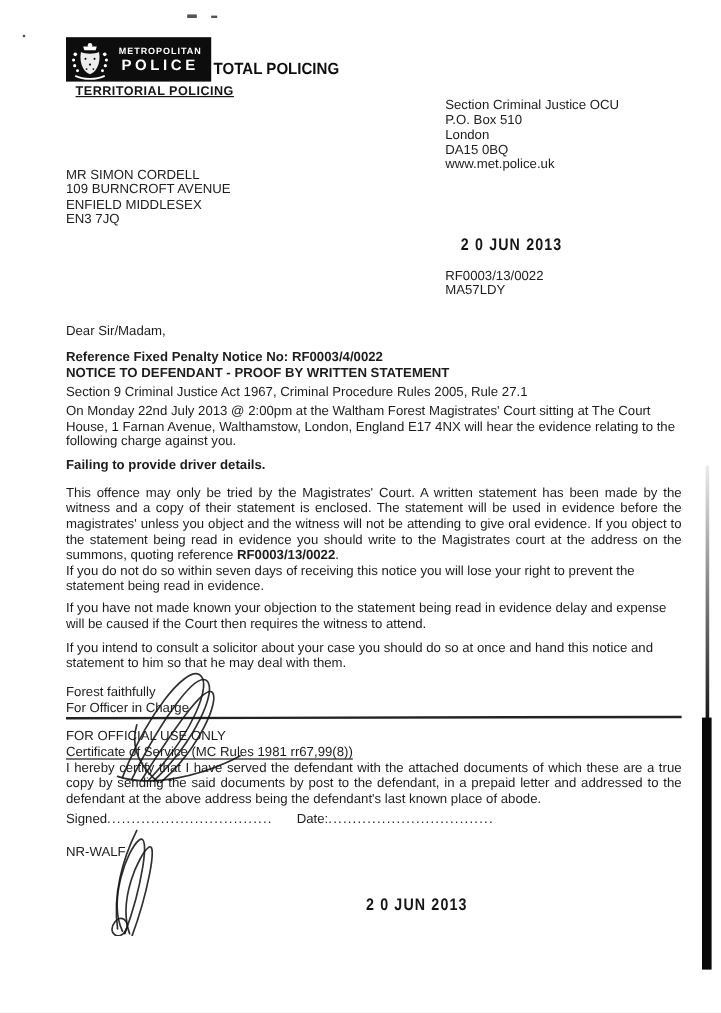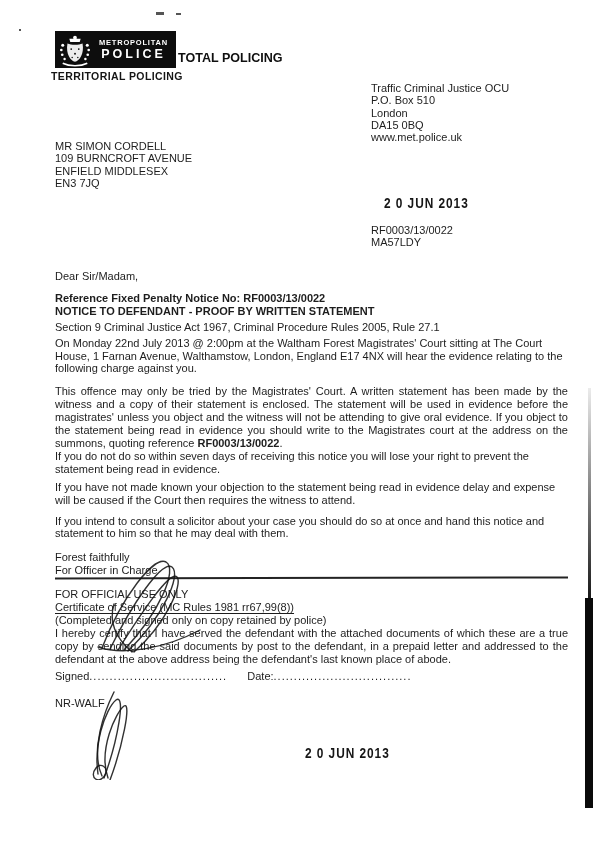--- a/index.html
+++ b/index.html
@@ -12,21 +12,21 @@
 
   
   .logo-box {
     position:absolute; left:55px; top:31px; width:121px; height:37px;
     background:#0d0d0d; display:flex; align-items:center;
   }
   .crest { width:38px; height:34px; margin-left:1px; flex:0 0 auto; }
   .logo-text { flex:1; text-align:center; color:#fff; line-height:1; padding-right:3px; }
   .logo-line1 { font-size:7.5px; font-weight:bold; letter-spacing:0.8px; }
   .logo-line2 { font-size:12.5px; font-weight:bold; letter-spacing:3px; margin-top:2px; }
-  .logo-sub { left:51px; top:70px; font-size:10.5px; font-weight:700; letter-spacing:0.4px; color:#151515; }
+  .logo-sub { left:63px; top:70px; font-size:10.5px; font-weight:700; letter-spacing:0.4px; color:#151515;text-decoration:underline; }
   .tagline { left:178px; top:50px; font-size:13.5px; font-weight:bold; color:#0f0f0f;
              transform:scaleX(0.93); transform-origin:left top; }
 
   
   .addr { font-size:11px; line-height:12.3px; }
   .sender { left:371px; top:82px; }
   .recipient { left:55px; top:140px; }
   .refs { left:371px; top:224px; font-size:11px; line-height:12.3px; }
 
   .stamp {
@@ -105,21 +105,21 @@
     </svg>
     <div class="logo-text">
       <div class="logo-line1">METROPOLITAN</div>
       <div class="logo-line2">POLICE</div>
     </div>
   </div>
   <div class="abs tagline">TOTAL POLICING</div>
   <div class="abs logo-sub">TERRITORIAL POLICING</div>
 
   <div class="abs addr sender">
-    <div>Traffic Criminal Justice OCU</div>
+    <div>Section Criminal Justice OCU</div>
     <div>P.O. Box 510</div>
     <div>London</div>
     <div>DA15 0BQ</div>
     <div>www.met.police.uk</div>
   </div>
 
   <div class="abs addr recipient">
     <div>MR SIMON CORDELL</div>
     <div>109 BURNCROFT AVENUE</div>
     <div>ENFIELD MIDDLESEX</div>
@@ -128,46 +128,46 @@
 
   <div class="abs stamp stamp1">2 0 JUN 2013</div>
   <div class="abs refs">
     <div>RF0003/13/0022</div>
     <div>MA57LDY</div>
   </div>
 
   <div class="abs letter-body">
     <div class="salutation">Dear Sir/Madam,</div>
 
-    <div class="b">Reference Fixed Penalty Notice No: RF0003/13/0022</div>
+    <div class="b">Reference Fixed Penalty Notice No: RF0003/4/0022</div>
     <div class="b">NOTICE TO DEFENDANT - PROOF BY WRITTEN STATEMENT</div>
 
     <div class="section-line">Section 9 Criminal Justice Act 1967, Criminal Procedure Rules 2005, Rule 27.1</div>
 
     <div class="para-hearing">On Monday 22nd July 2013 @ 2:00pm at the Waltham Forest Magistrates' Court sitting at The Court House, 1 Farnan Avenue, Walthamstow, London, England E17 4NX will hear the evidence relating to the following charge against you.</div>
 
+    <div class="b charge-line">Failing to provide driver details.</div>
 
     <div class="para-offence">
       <div class="just"><span>This offence may only be tried by the Magistrates' Court. A written statement has been made by the witness and a copy of their statement is enclosed. The statement will be used in evidence before the magistrates' unless you object and the witness will not be attending to give oral evidence. If you object to the statement being read in evidence you should write to the Magistrates court at the address on the summons, quoting reference </span><span class="b">RF0003/13/0022</span><span>.</span></div>
       <div>If you do not do so within seven days of receiving this notice you will lose your right to prevent the statement being read in evidence.</div>
     </div>
 
     <div class="para-objection">If you have not made known your objection to the statement being read in evidence delay and expense will be caused if the Court then requires the witness to attend.</div>
 
     <div class="para-solicitor">If you intend to consult a solicitor about your case you should do so at once and hand this notice and statement to him so that he may deal with them.</div>
 
     <div class="closing">Forest faithfully</div>
 
     <div>For Officer in Charge</div>
 
     <div class="rule"></div>
 
     <div class="official-title">FOR OFFICIAL USE ONLY</div>
     <div class="cert-underline">Certificate of Service (MC Rules 1981 rr67,99(8))</div>
-    <div>(Completed and signed only on copy retained by police)</div>
     <div class="just">I hereby certify that I have served the defendant with the attached documents of which these are a true copy by sending the said documents by post to the defendant, in a prepaid letter and addressed to the defendant at the above address being the defendant's last known place of abode.</div>
 
     <div class="signed-row">
       <span>Signed</span><span class="dots signed-dots">....................................................</span><span class="date-label">Date:</span><span class="dots date-dots">..................................................</span>
     </div>
 
     <div class="footer-code">NR-WALF</div>
   </div>
 
   <div class="abs stamp stamp2">2 0 JUN 2013</div>

